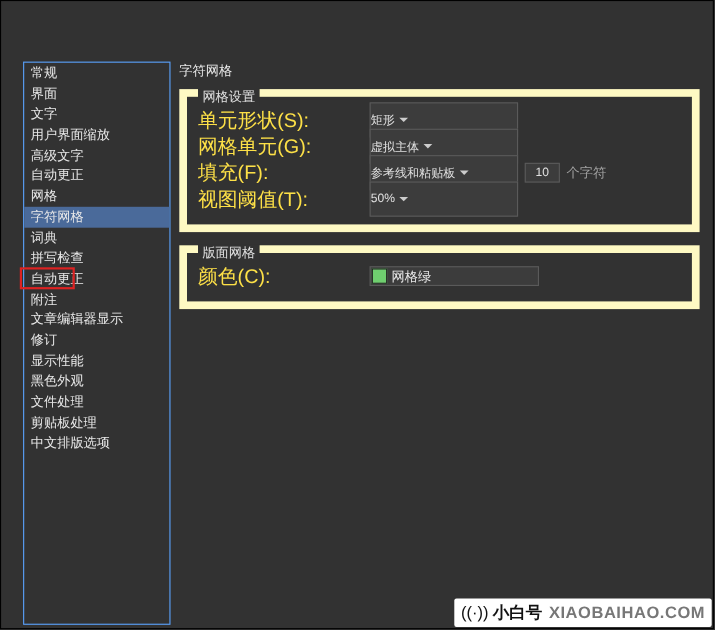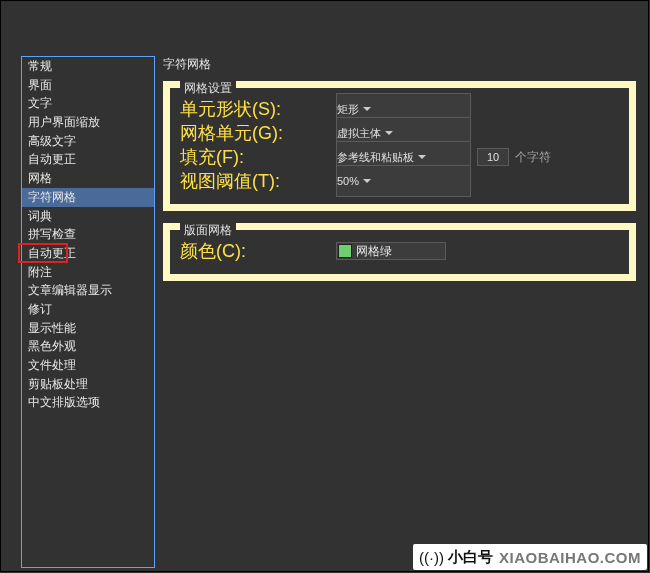--- a/index.html
+++ b/index.html
@@ -158,21 +158,21 @@
     color: #a3a3a3;
   }
   .swatch {
     display: inline-flex;
     align-items: center;
     height: 18px;
     border: 1px solid #5a5a5a;
     background: #3c3c3c;
     padding: 1px 4px 1px 1px;
     box-sizing: border-box;
-    width: 110px;
+    width: 154px;
     justify-content: flex-start;
   }
   .swatch .color {
     width: 14px; height: 14px;
     margin-right: 4px;
     border: 1px solid #222;
     box-sizing: border-box;
   }
   .footer-logo {
     position: absolute;

